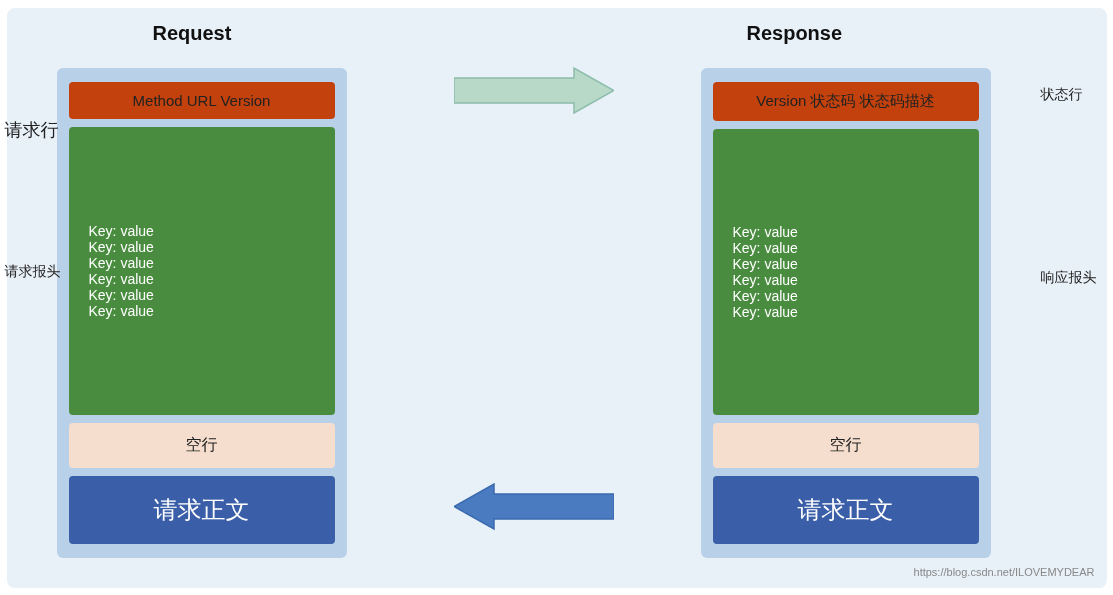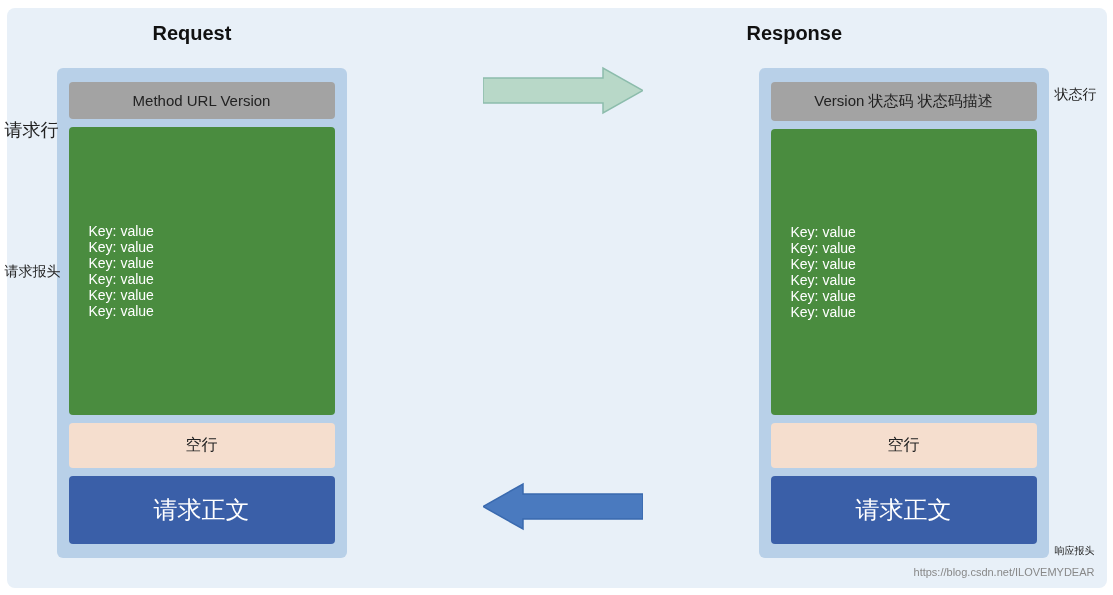--- a/index.html
+++ b/index.html
@@ -32,21 +32,21 @@
       padding: 14px 12px;
       width: 290px;
       min-height: 490px;
       display: flex;
       flex-direction: column;
       gap: 8px;
     }
 
     
     .row-line {
-      background: #a3a3a3;
+      background: #c2410c;
       border-radius: 4px;
       padding: 10px 16px;
       font-size: 15px;
       color: #222;
       text-align: center;
       font-weight: 500;
     }
 
     .headers-box {
       background: #4a8c3f;
@@ -106,22 +106,23 @@
     }
 
     
     .arrow-spacer {
       flex: 1;
     }
 
     .right-labels {
       display: flex;
       flex-direction: column;
-      justify-content: space-between;
+      justify-content: flex-start;
       gap: 0;
+      margin-left: 44px;
     }
 
     
     .left-panel-wrapper {
       position: relative;
     }
 
     .left-label-1 {
       position: absolute;
       left: -52px;
@@ -222,19 +223,19 @@
           <span class="header-entry">Key:   value</span>
         </div>
 
         <div class="empty-line-box">空行</div>
 
         <div class="body-box">请求正文</div>
       </div>
 
       <div class="right-labels">
         <span style="font-size:14px; color:#222; white-space:nowrap; margin-top: 18px;">状态行</span>
-        <span style="font-size:10px; color:#222; white-space:nowrap; margin-top: 165px;">响应报头</span>
+        <span style="font-size:14px; color:#222; white-space:nowrap; margin-top: 165px;">响应报头</span>
       </div>
     </div>
   </div>
 
   <span class="watermark">https://blog.csdn.net/ILOVEMYDEAR</span>
 </div>
 
 </body></html>

